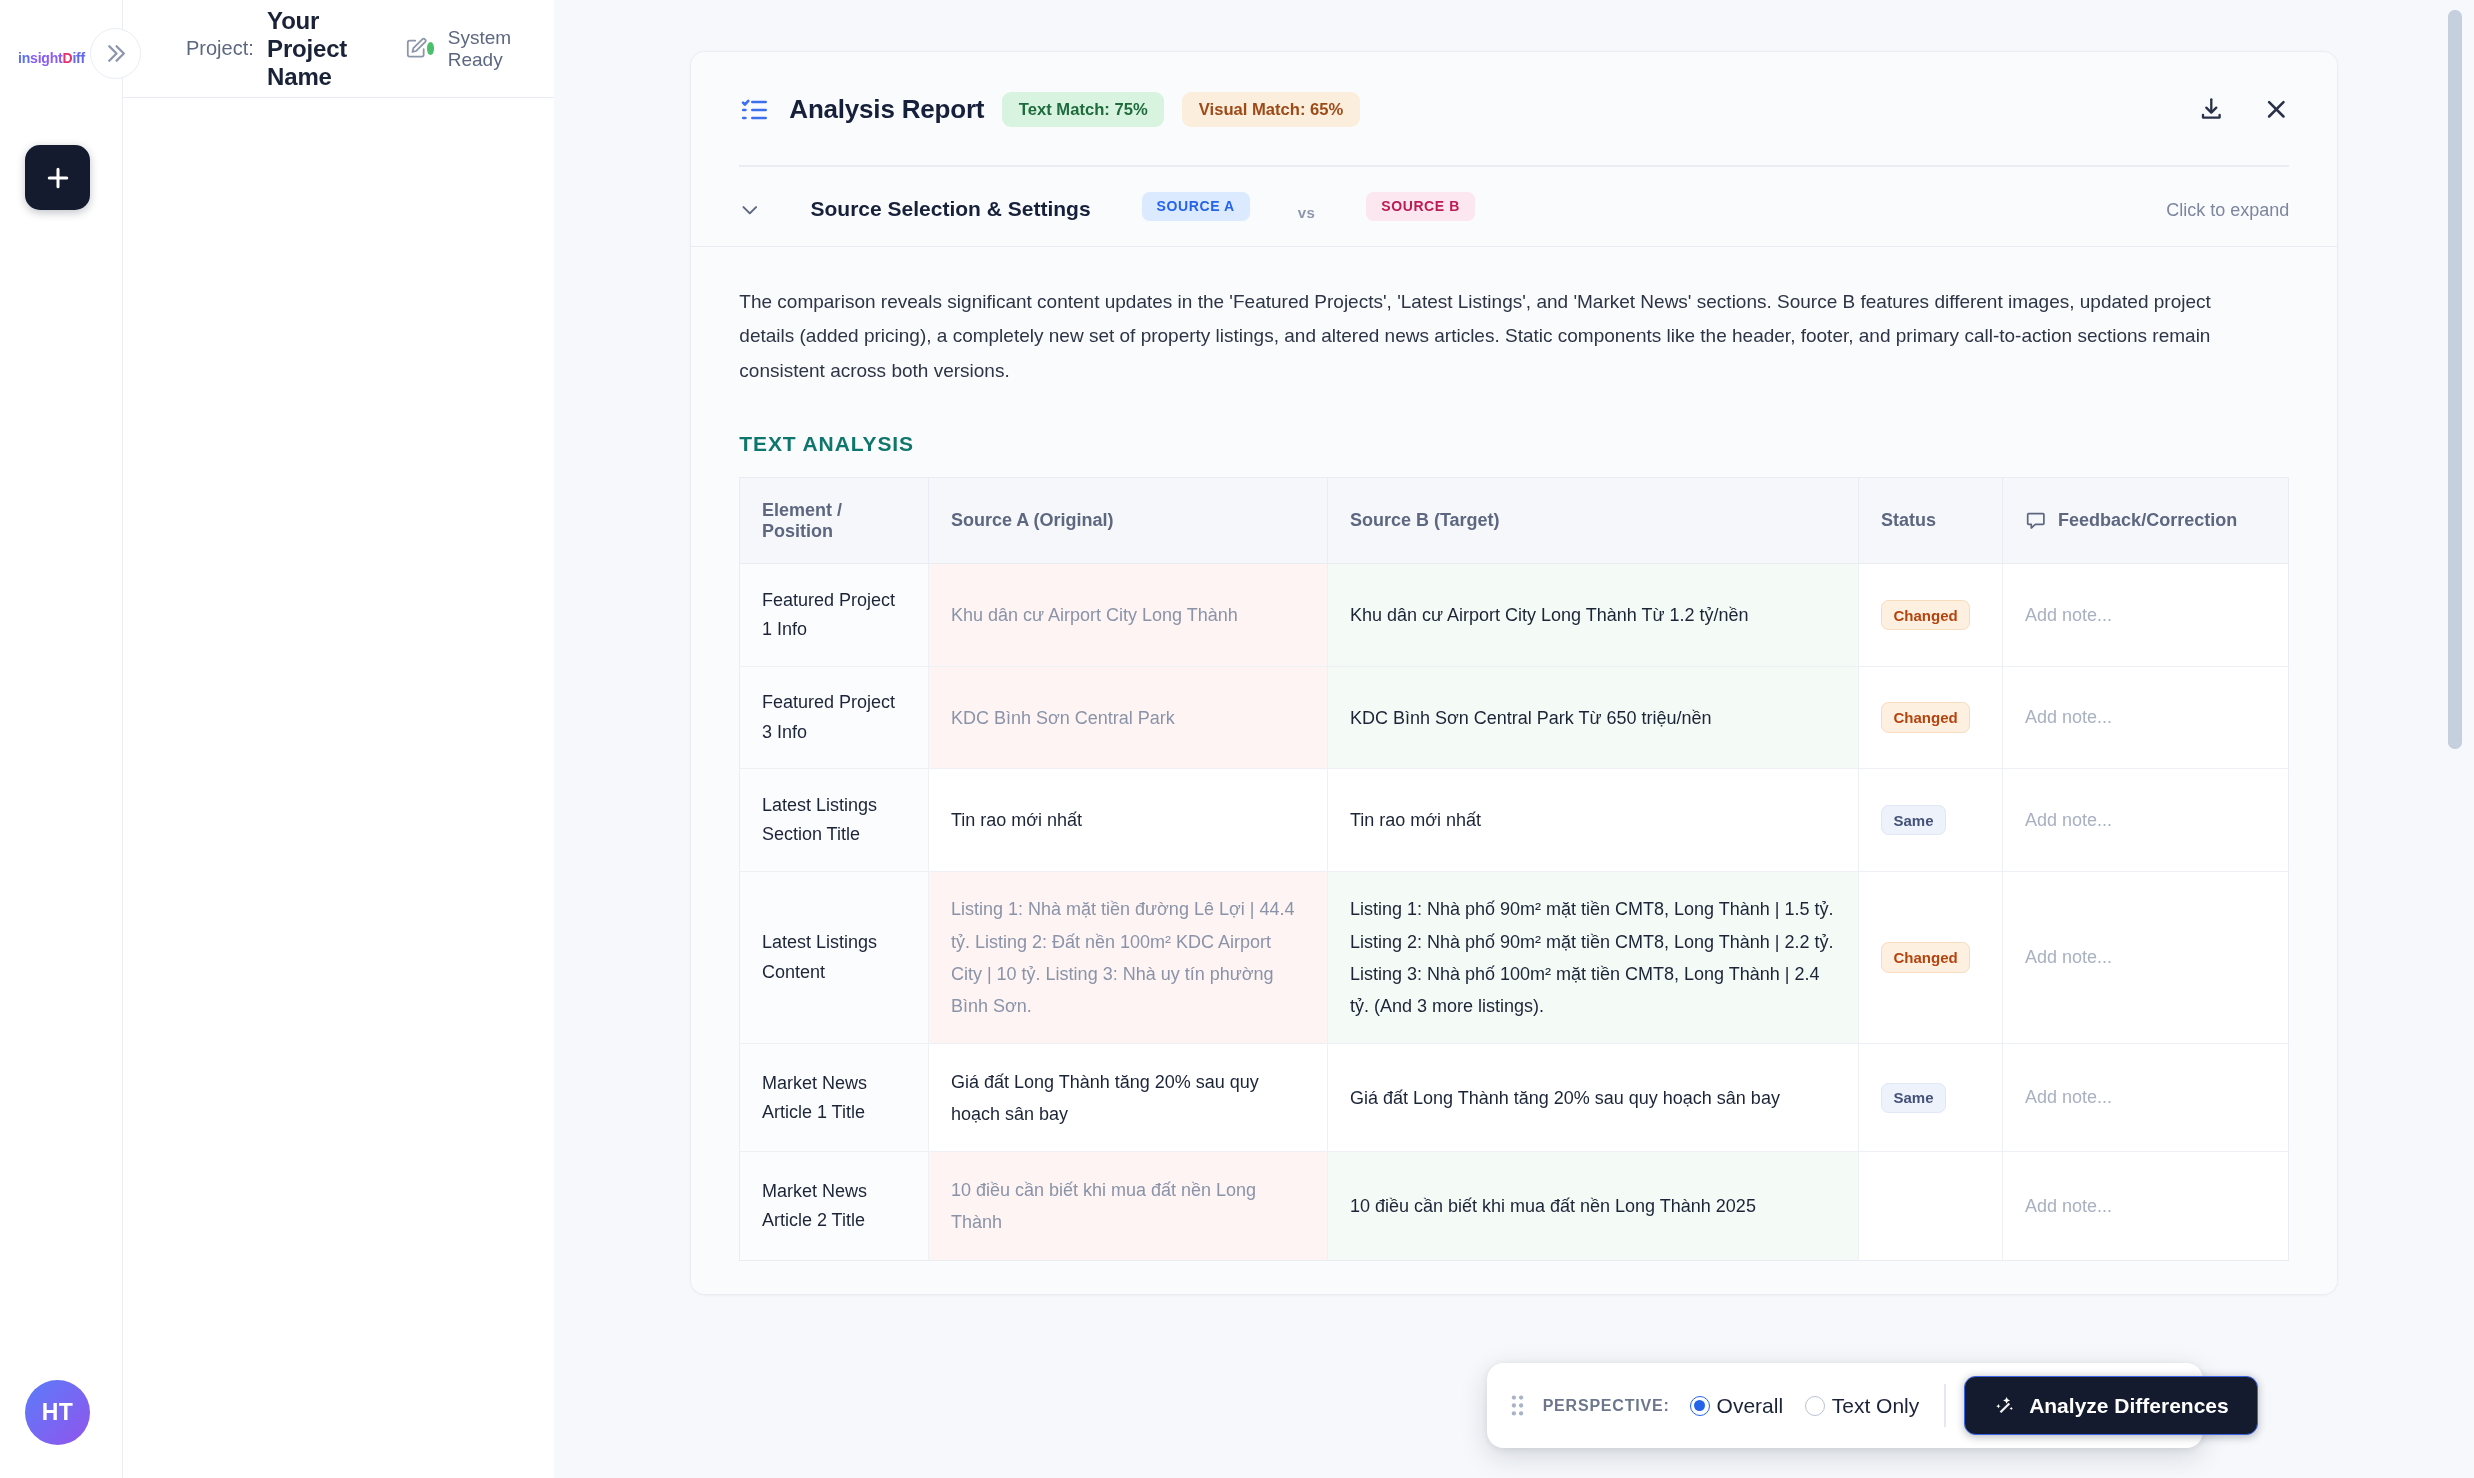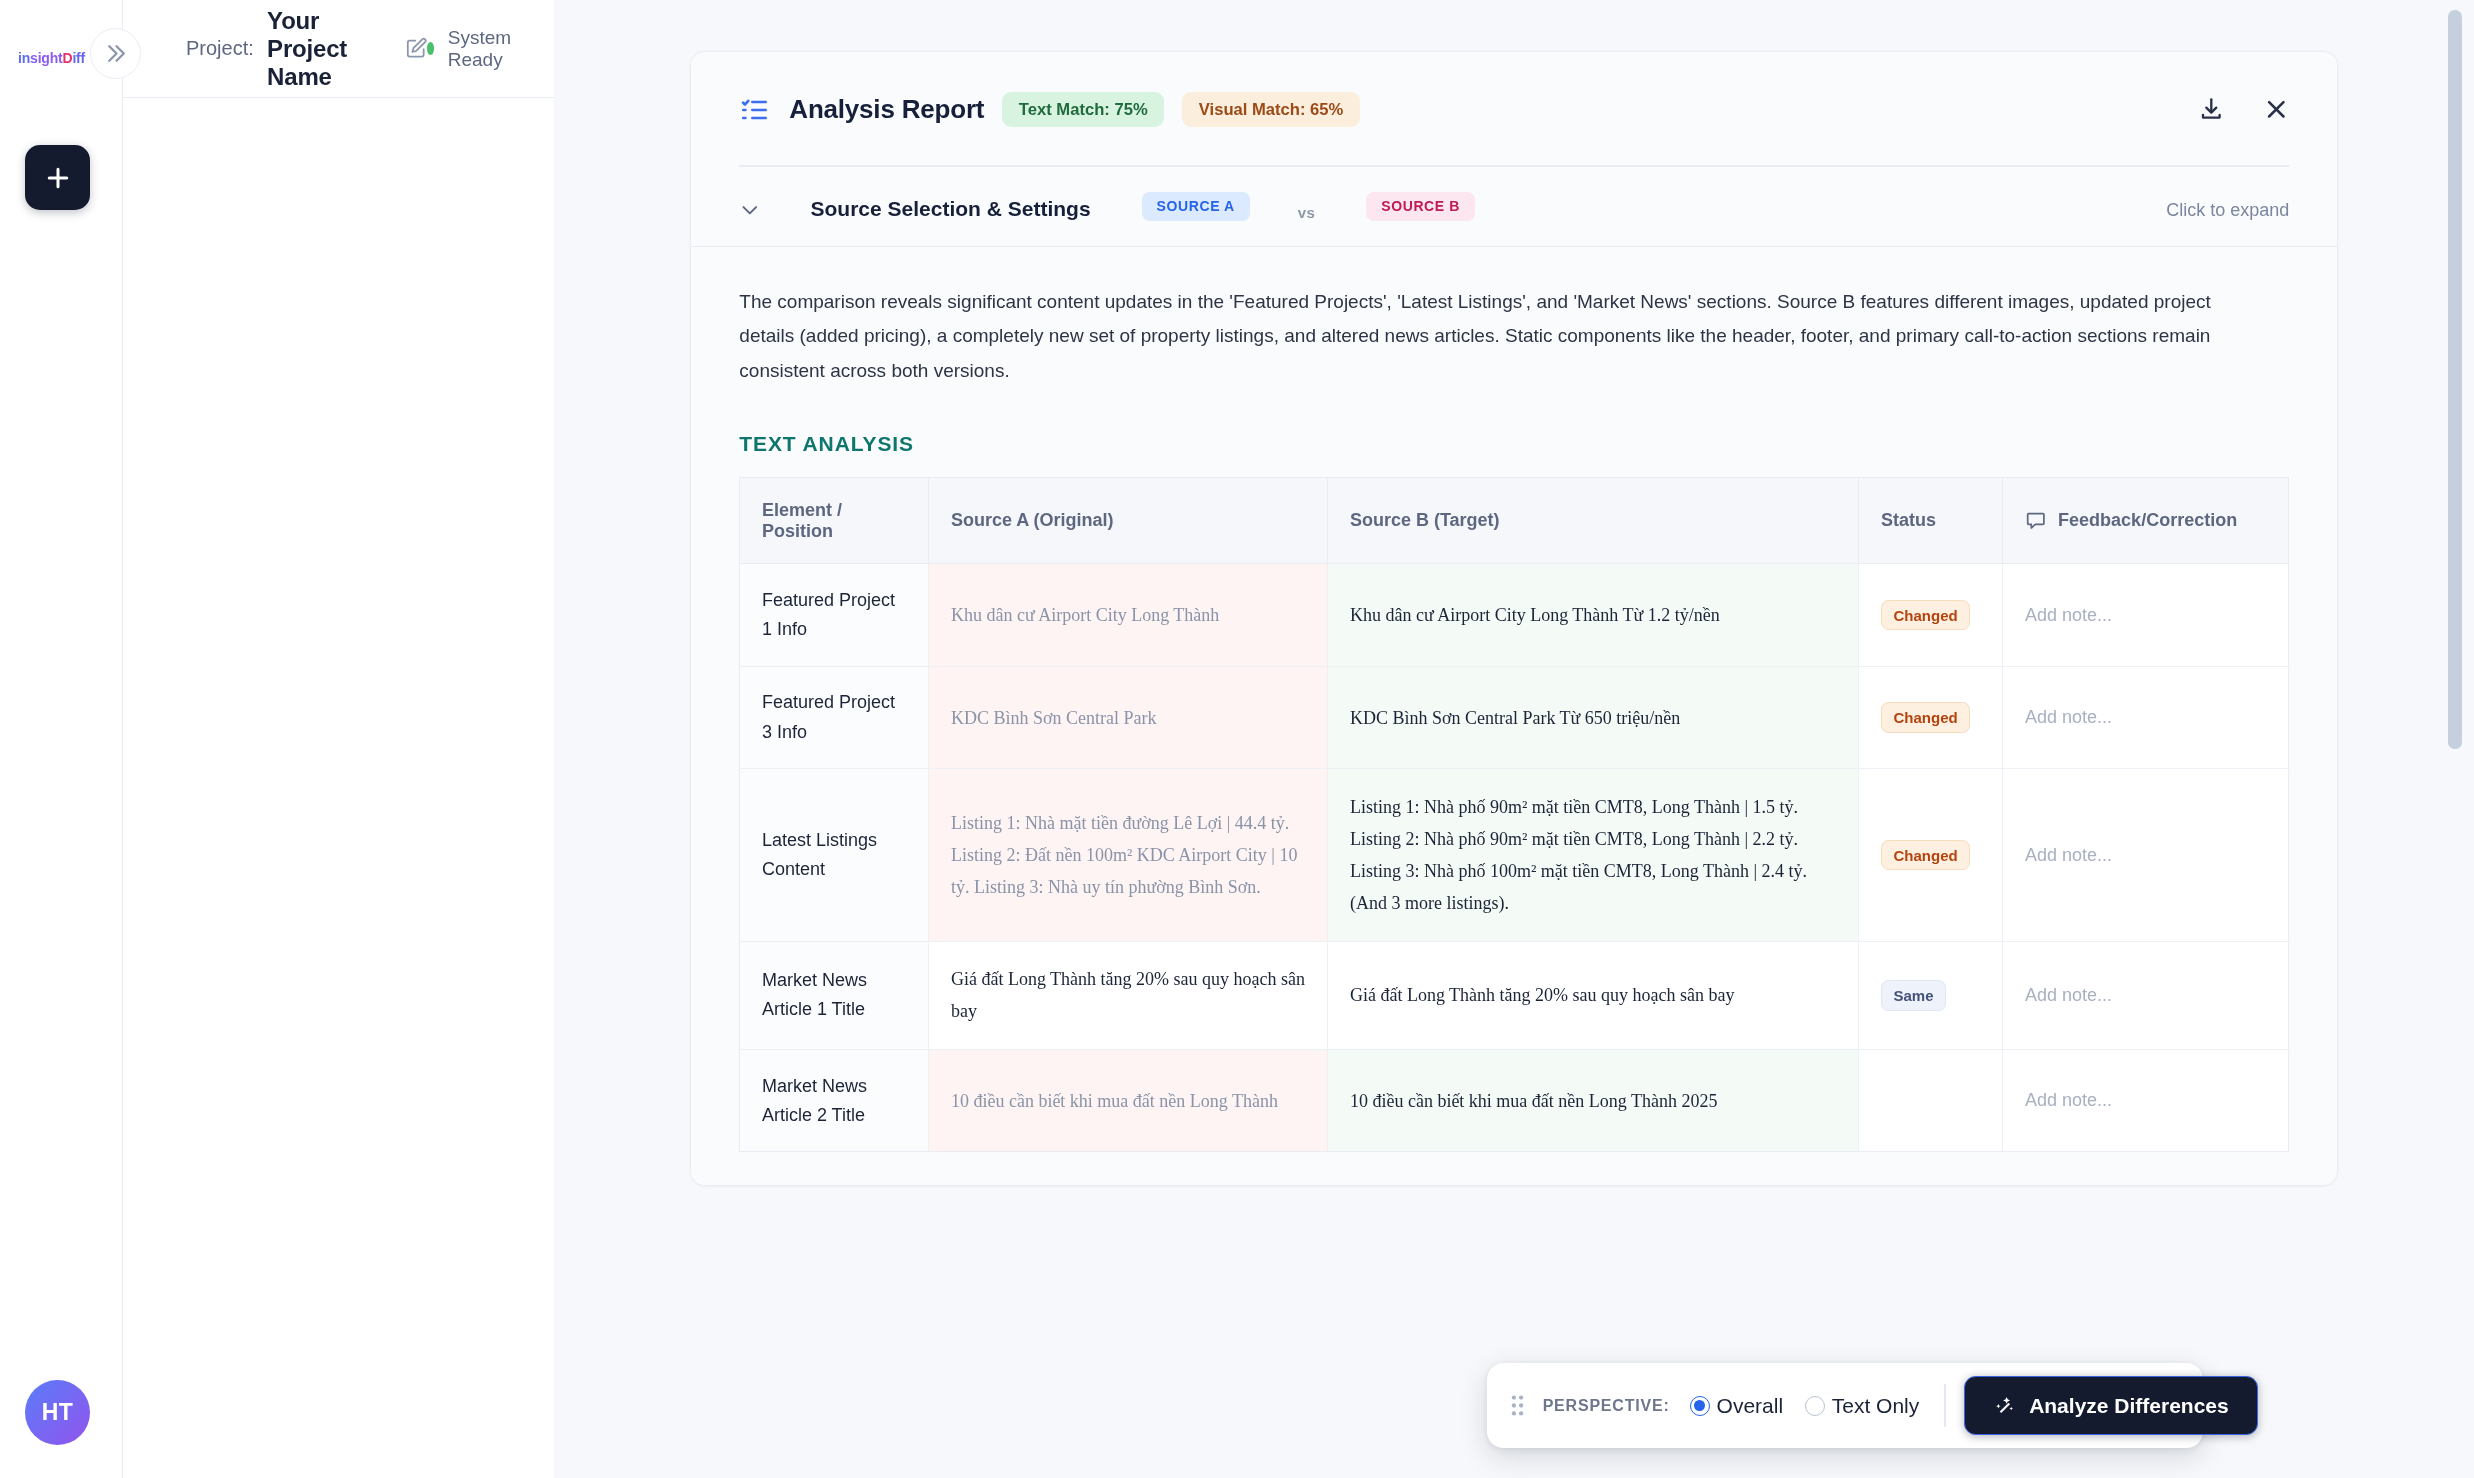--- a/index.html
+++ b/index.html
@@ -179,21 +179,21 @@
     border-right: 1.7px solid #edf0f4;
     padding: 21.6px 21.6px;
     vertical-align: middle;
     font-size: 18px;
   }
   table.diff td:last-child { border-right: none; }
   table.diff tbody tr:last-child td { border-bottom: none; }
 
   td.el { color: #1c2438; line-height: 1.62; background: #fbfcfd; }
   td.mono {
-    font-family: Liberation Serif, serif;
+    font-family: Liberation Sans, sans-serif;
     font-size: 17.4px; line-height: 1.78; word-break: break-word;
   }
   td.a-cell { color: #8a93a8; background: #ffffff; }
   td.a-cell.diffbg { background: #fdf4f3; }
   td.b-cell { color: #1c2438; background: #ffffff; }
   td.b-cell.diffbg { background: #f4faf5; }
 
   td.status { text-align: left; }
   .st {
     display: inline-block; padding: 5.8px 11.6px; border-radius: 7.5px;
@@ -371,20 +371,27 @@
 
 
                 <tr>
                   <td class="el">Featured Project 3 Info</td>
                   <td class="mono a-cell diffbg">KDC Bình Sơn Central Park</td>
                   <td class="mono b-cell diffbg">KDC Bình Sơn Central Park Từ 650 triệu/nền</td>
                   <td class="status"><span class="st changed">Changed</span></td>
                   <td class="fb">Add note...</td>
                 </tr>
 
+                <tr>
+                  <td class="el">Latest Listings Section Title</td>
+                  <td class="mono a-cell" style="color:#1c2438">Tin rao mới nhất</td>
+                  <td class="mono b-cell">Tin rao mới nhất</td>
+                  <td class="status"><span class="st same">Same</span></td>
+                  <td class="fb">Add note...</td>
+                </tr>
 
                 <tr>
                   <td class="el">Latest Listings Content</td>
                   <td class="mono a-cell diffbg">Listing 1: Nhà mặt tiền đường Lê Lợi | 44.4 tỷ. Listing 2: Đất nền 100m² KDC Airport City | 10 tỷ. Listing 3: Nhà uy tín phường Bình Sơn.</td>
                   <td class="mono b-cell diffbg">Listing 1: Nhà phố 90m² mặt tiền CMT8, Long Thành | 1.5 tỷ. Listing 2: Nhà phố 90m² mặt tiền CMT8, Long Thành | 2.2 tỷ. Listing 3: Nhà phố 100m² mặt tiền CMT8, Long Thành | 2.4 tỷ. (And 3 more listings).</td>
                   <td class="status"><span class="st changed">Changed</span></td>
                   <td class="fb">Add note...</td>
                 </tr>
 
                 <tr>

